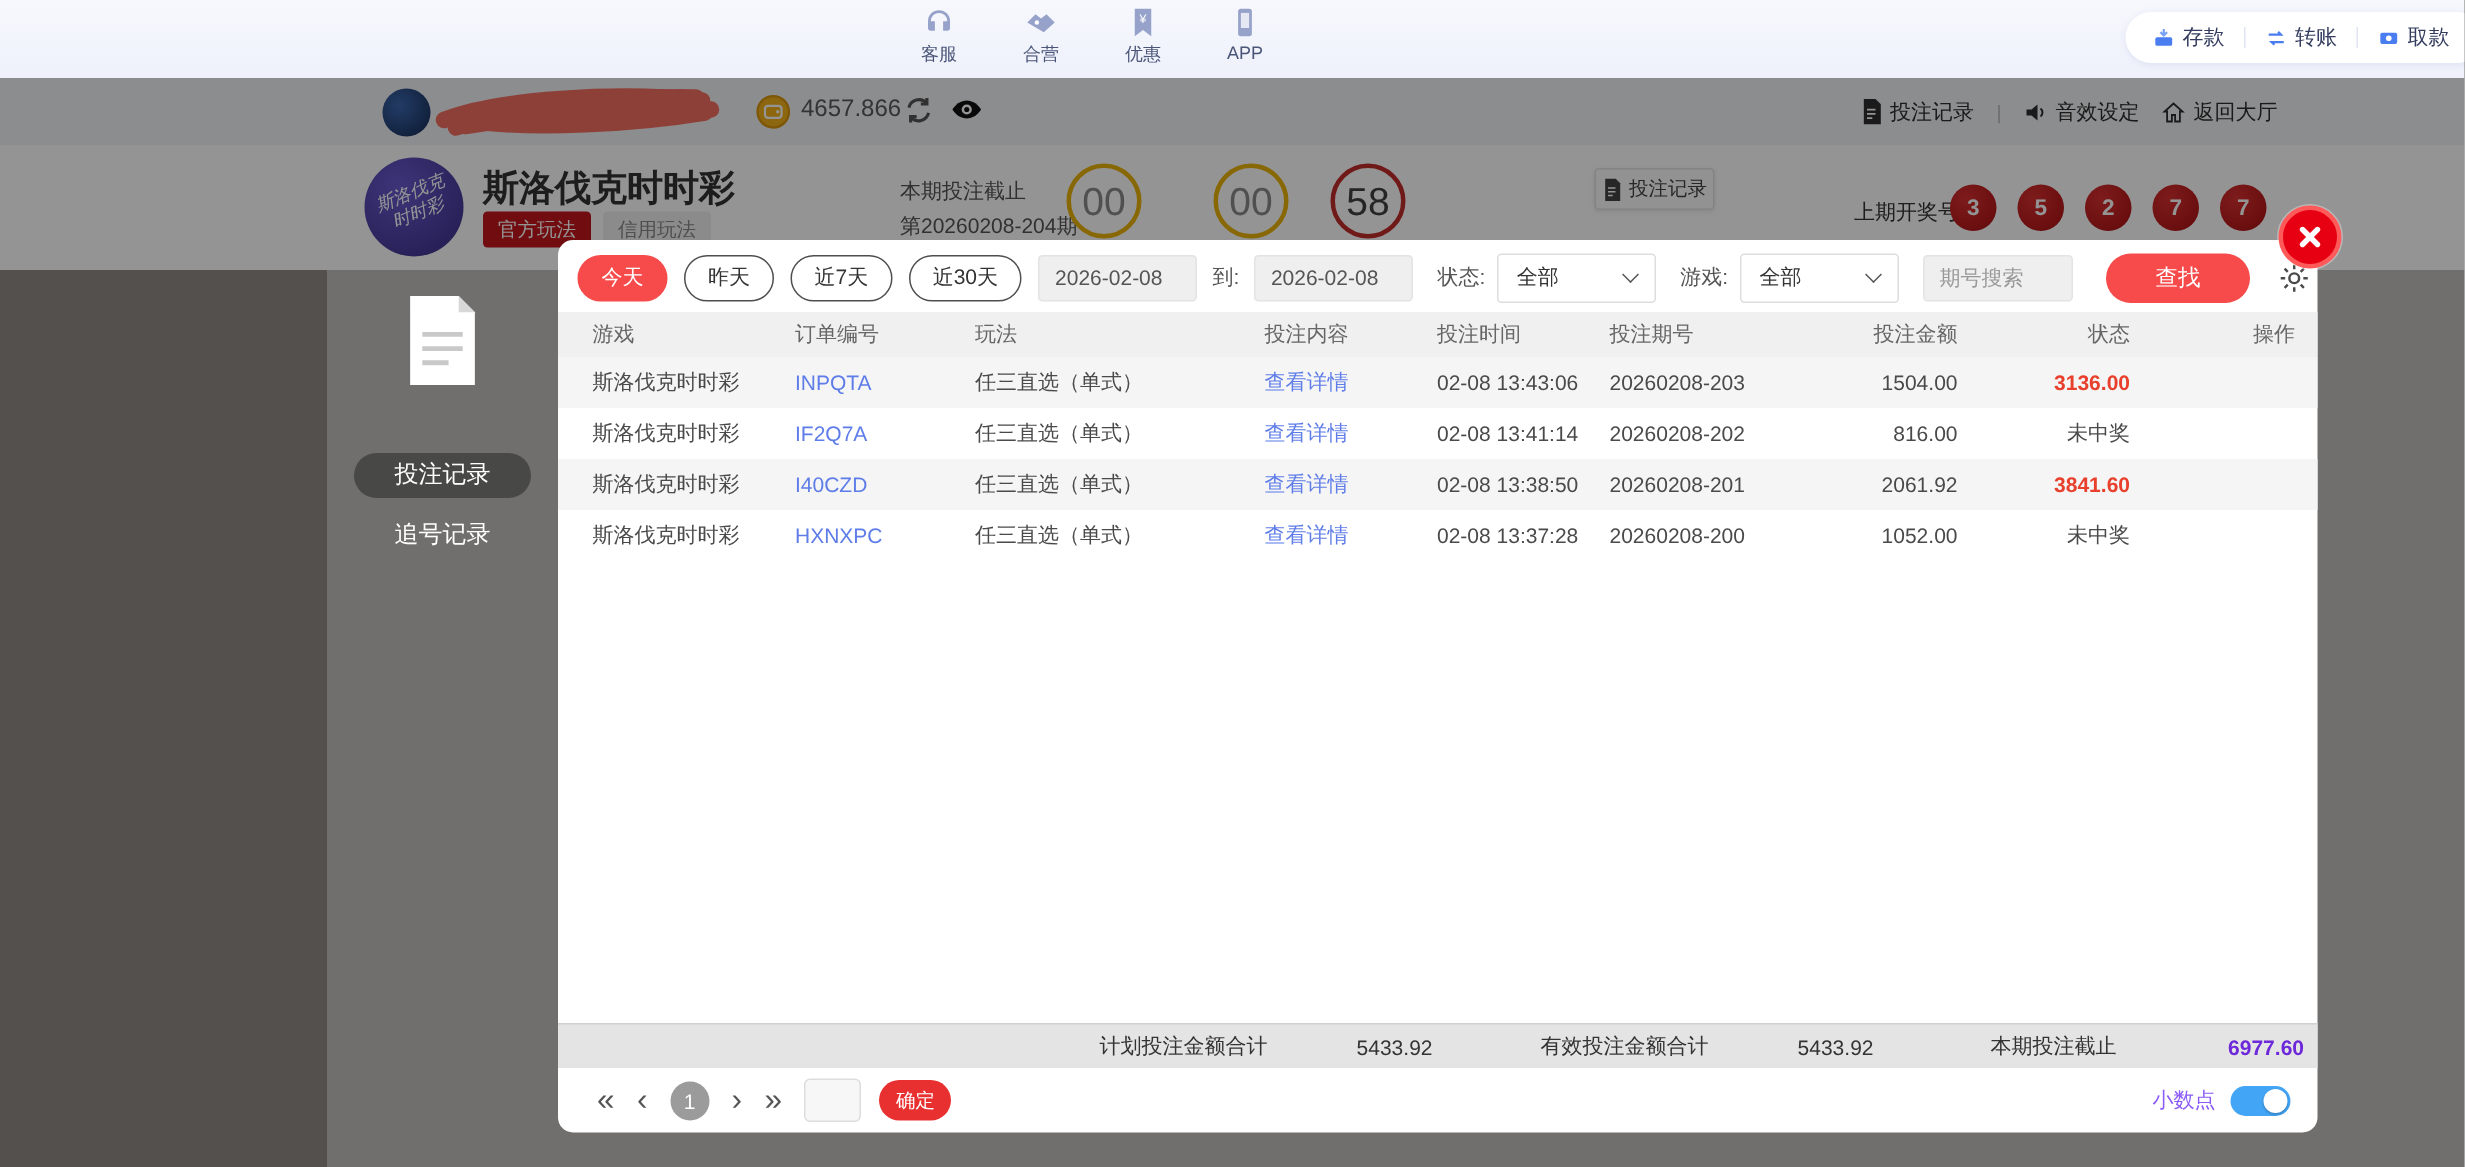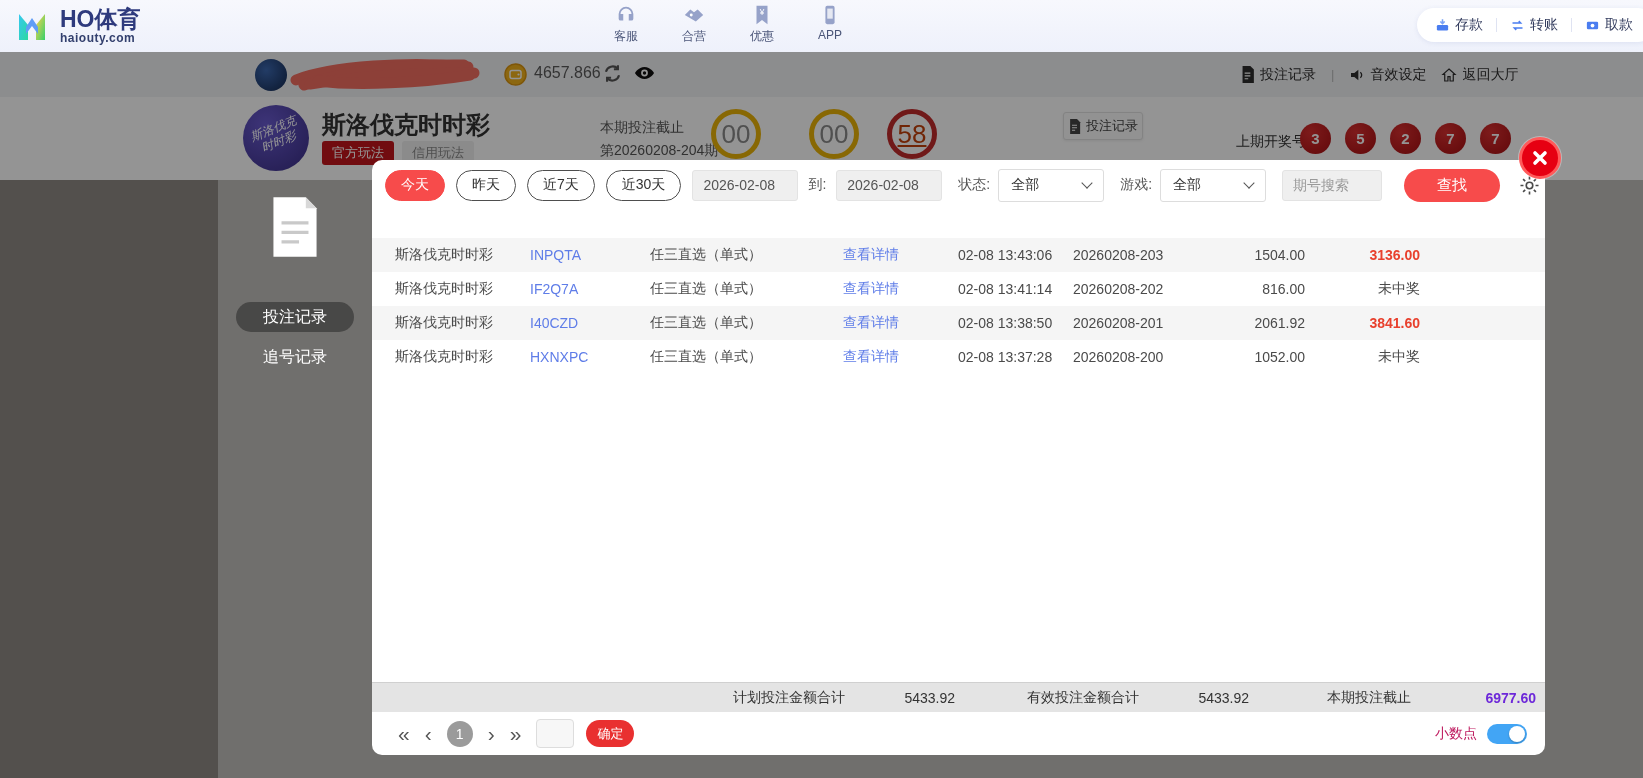--- a/index.html
+++ b/index.html
@@ -47,23 +47,23 @@
   .badge { position:absolute; left:243px; top:8px; width:66px; height:66px; border-radius:50%;
     background:radial-gradient(circle at 35% 30%, #6a5bd0, #3a2e85); overflow:hidden; }
   .badge-inner { transform:rotate(-22deg); color:#fff; font-size:12px; font-style:italic; text-align:center; margin-top:16px; line-height:14px; }
   .lot-title { position:absolute; left:322px; top:12px; font-size:24px; font-weight:bold; color:#333; }
   .lot-red-pill { position:absolute; left:322px; top:44px; width:72px; height:24px; background:#c3161c; color:#fff;
     font-size:13px; border-radius:3px; display:flex; align-items:center; justify-content:center; }
   .lot-gray-pill { position:absolute; left:402px; top:44px; width:72px; height:24px; background:#efefef; color:#888;
     font-size:13px; border-radius:3px; display:flex; align-items:center; justify-content:center; }
   .deadline { position:absolute; left:600px; top:22px; font-size:14px; color:#555; }
   .period { position:absolute; left:600px; top:45px; font-size:14px; color:#555; }
-  .cd { position:absolute; top:12px; width:50px; height:50px; border-radius:50%; border:5px solid #eab308;
+  .cd { position:absolute; top:12px; width:50px; height:50px; border-radius:50%; border:3px solid #eab308;
     background:#fff; color:#8a8a8a; font-size:26px; display:flex; align-items:center; justify-content:center; }
-  .cd.red { border-color:#c22b2b; color:#c2410c;text-decoration:underline; }
+  .cd.red { border-color:#c22b2b; color:#404040; }
   .rec-btn { position:absolute; left:1063px; top:15px; width:80px; height:28px; background:#fbfbfb; border:1px solid #e2e2e2;
     border-radius:3px; box-shadow:0 1px 3px rgba(0,0,0,.08); display:flex; align-items:center; justify-content:center; gap:5px;
     font-size:13px; color:#444; }
   .lastdraw-label { position:absolute; left:1236px; top:36px; font-size:14px; color:#333; }
   .balls { position:absolute; left:1300px; top:26px; display:flex; gap:14px; }
   .ball { width:31px; height:31px; border-radius:50%; background:radial-gradient(circle at 35% 30%, #d93030, #a80f12);
     color:#fff; font-size:15px; font-weight:bold; display:flex; align-items:center; justify-content:center; }
   .pagebg { position:absolute; top:180px; left:0; right:0; bottom:0; z-index:1;
     background:linear-gradient(90deg, #8f8a86 0px, #8f8a86 218px, #c2bfbc 218px); }
 
@@ -115,21 +115,21 @@
 
   .pager { position:absolute; top:552px; left:0; right:0; height:43px; display:flex; align-items:center; padding-left:26px;
     font-size:21px; color:#555; }
   .arrow { margin-right:15px; line-height:20px; }
   .pagecircle { width:26px; height:26px; border-radius:50%; background:#9b9b9b; color:#fff; font-size:14px;
     display:flex; align-items:center; justify-content:center; margin-right:15px; }
   .jumpinput { width:38px; height:29px; background:#f7f7f7; border:1px solid #ddd; border-radius:4px; margin-right:12px; }
   .okbtn { width:48px; height:27px; border-radius:14px; background:#e93030; color:#fff; font-size:13px; border:none;
     display:flex; align-items:center; justify-content:center; }
   .decimal { position:absolute; right:18px; top:552px; height:43px; display:flex; align-items:center; gap:10px;
-    font-size:14px; color:#be185d; }
+    font-size:14px; color:#8b5cf6; }
   .toggle { width:40px; height:20px; border-radius:10px; background:#42a5f5; position:relative; }
   .knob { position:absolute; right:2px; top:2px; width:16px; height:16px; border-radius:50%; background:#fff;
     box-shadow:0 1px 2px rgba(0,0,0,.25); }
 
   .closebtn { position:absolute; left:1519px; top:137px; width:42px; height:42px; border-radius:50%; background:#e60012;
     border:3px solid #ff5a5a; z-index:30; display:flex; align-items:center; justify-content:center;
     box-shadow:0 0 0 1px rgba(255,255,255,.35); }
 </style>
 </head>
 <body>
@@ -265,20 +265,31 @@
       <input class="searchinput" data-interactable="true" placeholder="期号搜索" style="">
       <button class="findbtn" data-interactable="true">查找</button>
       <span class="gear" data-interactable="true">
         <svg width="23" height="23" viewBox="0 0 24 24" fill="none" stroke="#4a4a4a" stroke-width="1.7">
           <circle cx="12" cy="12" r="3.4"></circle>
           <path d="M12 2.6v3.1M12 18.3v3.1M2.6 12h3.1M18.3 12h3.1M5.3 5.3l2.2 2.2M16.5 16.5l2.2 2.2M18.7 5.3l-2.2 2.2M7.5 16.5l-2.2 2.2"></path>
         </svg>
       </span>
     </div>
 
+    <div class="thead grid9" data-interactable="false">
+      <span data-interactable="false">游戏</span>
+      <span data-interactable="false">订单编号</span>
+      <span data-interactable="false">玩法</span>
+      <span data-interactable="false">投注内容</span>
+      <span data-interactable="false">投注时间</span>
+      <span data-interactable="false">投注期号</span>
+      <span class="col-r" data-interactable="false">投注金额</span>
+      <span class="col-r" data-interactable="false">状态</span>
+      <span class="col-r" data-interactable="false">操作</span>
+    </div>
 
     <div class="rows" data-interactable="false">
       <div class="trow grid9 alt" data-interactable="false">
         <span data-interactable="false">斯洛伐克时时彩</span>
         <span class="link" data-interactable="true">INPQTA</span>
         <span data-interactable="false">任三直选（单式）</span>
         <span class="link" data-interactable="true">查看详情</span>
         <span data-interactable="false">02-08 13:43:06</span>
         <span data-interactable="false">20260208-203</span>
         <span class="col-r" data-interactable="false">1504.00</span>
@@ -348,41 +359,20 @@
 
   <div class="closebtn" data-interactable="true">
     <svg data-interactable="false" width="18" height="18" viewBox="0 0 18 18">
       <g stroke="#fff" stroke-width="3.6" stroke-linecap="round">
           <path d="M4 4l10 10M14 4L4 14"></path>
         </g>
     </svg>
   </div>
 
   <div class="navbar" data-interactable="false">
-    <div class="logo" data-interactable="true">
-      <svg data-interactable="false" width="40" height="40" viewBox="0 0 40 40">
-        <defs>
-          <linearGradient id="lg1" x1="0" y1="0" x2="1" y2="1">
-              <stop offset="0" stop-color="#35c8f0"></stop>
-              <stop offset="1" stop-color="#2bd99f"></stop>
-            </linearGradient>
-          <linearGradient id="lg2" x1="0" y1="0" x2="1" y2="1">
-              <stop offset="0" stop-color="#ffd34d"></stop>
-              <stop offset="1" stop-color="#35d06a"></stop>
-            </linearGradient>
-        </defs>
-        <path d="M7 34V8l9 11v15z" fill="url(#lg1)"></path>
-        <path d="M33 34V8l-9 11v15z" fill="url(#lg2)"></path>
-        <path d="M14 21l6-9 6 9v7l-6-8-6 8z" fill="#5f9df5"></path>
-      </svg>
-      <div class="logo-text">
-        <div class="t1" data-interactable="false">HO体育</div>
-        <div class="t2" data-interactable="false">haiouty.com</div>
-      </div>
-    </div>
     <div class="quick-group" data-interactable="false">
       <div class="quick" data-interactable="true">
         <svg data-interactable="false" width="22" height="22" viewBox="0 0 24 24" fill="#96a2c9">
             <path d="M12 3a8 8 0 0 0-8 8v5a2 2 0 0 0 2 2h3v-7H6v0a6 6 0 0 1 12 0h-3v7h3a2 2 0 0 0 2-2v-5a8 8 0 0 0-8-8z"></path>
           </svg>
         <span data-interactable="false">客服</span>
       </div>
       <div class="quick" data-interactable="true">
         <svg data-interactable="false" width="22" height="22" viewBox="0 0 24 24" fill="#96a2c9">
             <path d="M2 12l6-6 4 3 4-3 6 6-8 7z"></path>

